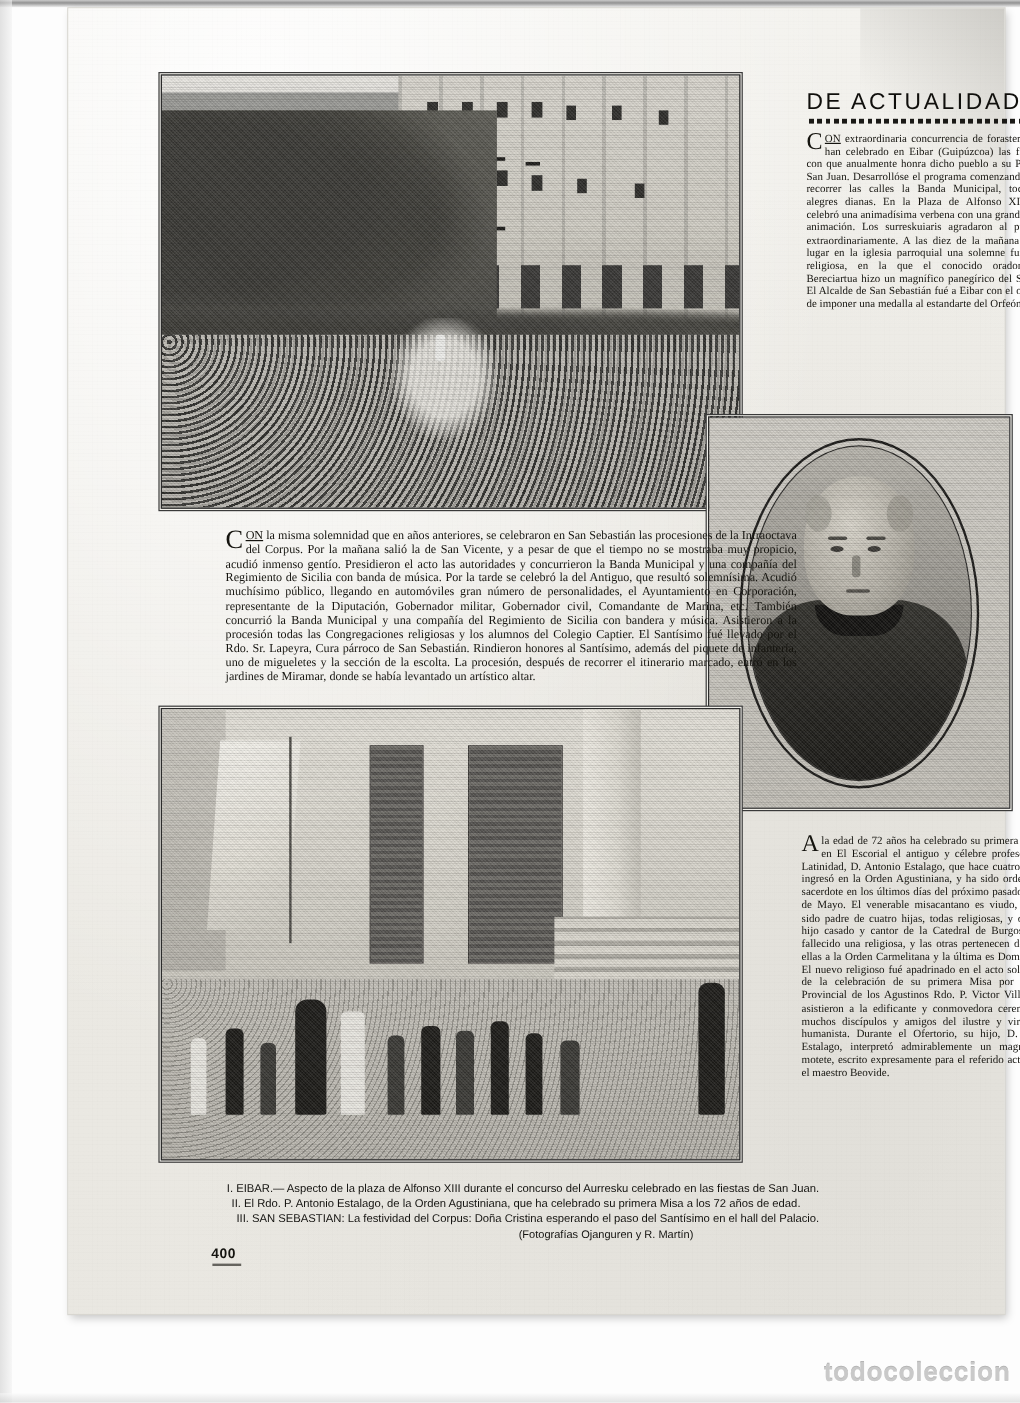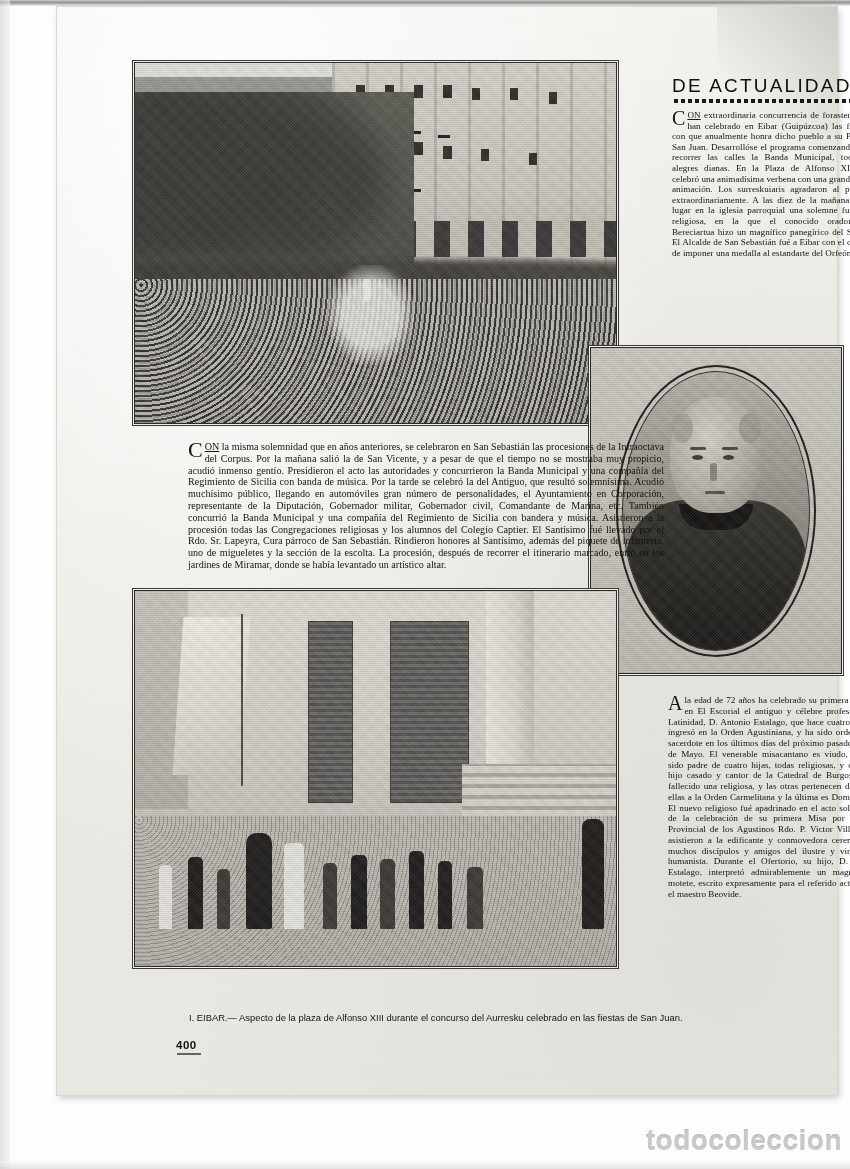--- a/index.html
+++ b/index.html
@@ -253,21 +253,21 @@
   #main-col .dropcap{font-size:22px;line-height:16px;}
   .smallcaps{font-variant:small-caps;text-decoration:underline;}
 
   
   #caption-block{
     position:absolute;left:128px;top:977px;width:640px;
     font-family:"Liberation Sans", sans-serif;
     font-size:9.4px;line-height:12.6px;color:#141310;
   }
   .cap-line{display:block;white-space:nowrap;}
-  #cap-1{padding-left:4px;margin-top:28px;}
+  #cap-1{padding-left:4px;}
   #cap-2{padding-left:8px;}
   #cap-3{padding-left:12px;}
   #credit-line{
     display:block;text-align:center;margin-top:1px;
     font-size:9.2px;
   }
 
   
   #folio{
     position:absolute;left:119px;top:1032px;
@@ -277,21 +277,21 @@
   }
   #folio-rule{
     position:absolute;left:120px;top:1046px;width:24px;height:2px;
     background:#3a3833;opacity:.75;
   }
 
   
   #watermark{
     position:absolute;right:8px;bottom:12px;
     font-family:"Liberation Sans", sans-serif;
-    font-size:28px;font-weight:700;letter-spacing:.5px;
+    font-size:22px;font-weight:700;letter-spacing:.5px;
     color:#c9c9c9;
     text-shadow:0 1px 0 #ffffff, 0 -1px 0 #b5b5b5;
     user-select:none;
     margin-left:32px;
   }
 </style>
 </head>
 <body>
 
 <div id="scan-backdrop"></div>
@@ -393,20 +393,23 @@
   <div class="col-text" id="main-col">
     <span class="dropcap">C</span><span class="smallcaps">ON</span><span> la misma solemnidad que en años anteriores, se celebraron en San Sebastián las procesiones de la Infraoctava del Corpus. Por la mañana salió la de San Vicente, y a pesar de que el tiempo no se mostraba muy propicio, acudió inmenso gentío. Presidieron el acto las autoridades y concurrieron la Banda Municipal y una compañía del Regimiento de Sicilia con banda de música. Por la tarde se celebró la del Antiguo, que resultó solemnísima. Acudió muchísimo público, llegando en automóviles gran número de personalidades, el Ayuntamiento en Corporación, representante de la Diputación, Gobernador militar, Gobernador civil, Comandante de Marina, etc. También concurrió la Banda Municipal y una compañía del Regimiento de Sicilia con bandera y música. Asistieron a la procesión todas las Congregaciones religiosas y los alumnos del Colegio Captier. El Santísimo fué llevado por el Rdo. Sr. Lapeyra, Cura párroco de San Sebastián. Rindieron honores al Santísimo, además del piquete de infantería, uno de migueletes y la sección de la escolta. La procesión, después de recorrer el itinerario marcado, entró en los jardines de Miramar, donde se había levantado un artístico altar.</span>
   </div>
 
   <div class="col-text" id="right-col">
     <span class="dropcap">A</span><span> la edad de 72 años ha celebrado su primera Misa en El Escorial el antiguo y célebre profesor de Latinidad, D. Antonio Estalago, que hace cuatro años ingresó en la Orden Agustiniana, y ha sido ordenado sacerdote en los últimos días del próximo pasado mes de Mayo. El venerable misacantano es viudo, y ha sido padre de cuatro hijas, todas religiosas, y de un hijo casado y cantor de la Catedral de Burgos. Ha fallecido una religiosa, y las otras pertenecen dos de ellas a la Orden Carmelitana y la última es Dominica. El nuevo religioso fué apadrinado en el acto solemne de la celebración de su primera Misa por el P. Provincial de los Agustinos Rdo. P. Victor Villán, y asistieron a la edificante y conmovedora ceremonia muchos discípulos y amigos del ilustre y virtuoso humanista. Durante el Ofertorio, su hijo, D. Luis Estalago, interpretó admirablemente un magnífico motete, escrito expresamente para el referido acto por el maestro Beovide.</span>
   </div>
 
   <div id="caption-block">
     <span class="cap-line" id="cap-1">I. EIBAR.— Aspecto de la plaza de Alfonso XIII durante el concurso del Aurresku celebrado en las fiestas de San Juan.</span>
+    <span class="cap-line" id="cap-2">II. El Rdo. P. Antonio Estalago, de la Orden Agustiniana, que ha celebrado su primera Misa a los 72 años de edad.</span>
+    <span class="cap-line" id="cap-3">III. SAN SEBASTIAN: La festividad del Corpus: Doña Cristina esperando el paso del Santísimo en el hall del Palacio.</span>
+    <span id="credit-line">(Fotografías Ojanguren y R. Martín)</span>
   </div>
 
   <div id="folio">400</div>
   <div id="folio-rule"></div>
 
 </div>
 
 <div id="watermark">todocoleccion</div>
 
 </body></html>

